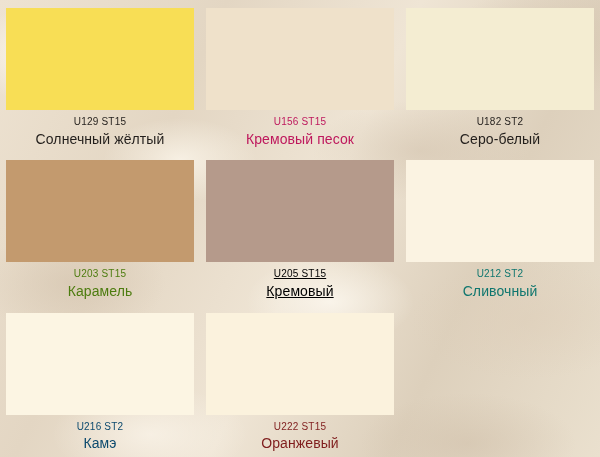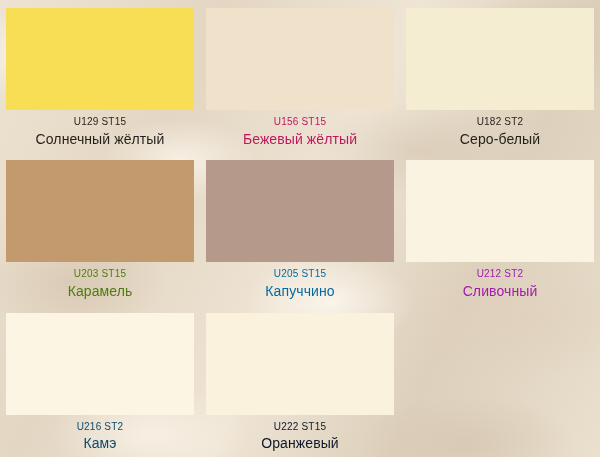--- a/index.html
+++ b/index.html
@@ -91,21 +91,21 @@
     <div class="swatch-caption" style="color: rgb(35, 31, 28);">
       <div class="swatch-code">U129 ST15</div>
       <div class="swatch-name">Солнечный жёлтый</div>
     </div>
   </div>
 
   <div class="swatch-cell">
     <div class="swatch-chip" style="background-color: rgb(239, 225, 202);"></div>
     <div class="swatch-caption" style="color: #be185d;">
       <div class="swatch-code">U156 ST15</div>
-      <div class="swatch-name">Бежевый жёлтый</div>
+      <div class="swatch-name">Кремовый песок</div>
     </div>
   </div>
 
   <div class="swatch-cell">
     <div class="swatch-chip" style="background-color: rgb(244, 237, 210);"></div>
     <div class="swatch-caption" style="color: rgb(35, 31, 28);">
       <div class="swatch-code">U182 ST2</div>
       <div class="swatch-name">Серо-белый</div>
     </div>
   </div>
@@ -113,44 +113,44 @@
   <div class="swatch-cell">
     <div class="swatch-chip" style="background-color: rgb(195, 154, 110);"></div>
     <div class="swatch-caption" style="color: #4d7c0f;">
       <div class="swatch-code">U203 ST15</div>
       <div class="swatch-name">Карамель</div>
     </div>
   </div>
 
   <div class="swatch-cell">
     <div class="swatch-chip" style="background-color: rgb(181, 154, 139);"></div>
-    <div class="swatch-caption" style="color: #0369a1;">
+    <div class="swatch-caption" style="color: #000000; text-decoration: underline;">
       <div class="swatch-code">U205 ST15</div>
-      <div class="swatch-name">Капуччино</div>
+      <div class="swatch-name">Кремовый</div>
     </div>
   </div>
 
   <div class="swatch-cell">
     <div class="swatch-chip" style="background-color: rgb(251, 243, 226);"></div>
-    <div class="swatch-caption" style="color: #a21caf;">
+    <div class="swatch-caption" style="color: #0f766e;">
       <div class="swatch-code">U212 ST2</div>
       <div class="swatch-name">Сливочный</div>
     </div>
   </div>
 
   <div class="swatch-cell">
     <div class="swatch-chip" style="background-color: rgb(252, 245, 227);"></div>
     <div class="swatch-caption" style="color: #0c4a6e;">
       <div class="swatch-code">U216 ST2</div>
       <div class="swatch-name">Камэ</div>
     </div>
   </div>
 
   <div class="swatch-cell">
     <div class="swatch-chip" style="background-color: rgb(251, 242, 221);"></div>
-    <div class="swatch-caption" style="color: #0f172a;">
+    <div class="swatch-caption" style="color: #7f1d1d;">
       <div class="swatch-code">U222 ST15</div>
       <div class="swatch-name">Оранжевый</div>
     </div>
   </div>
 
 
 </div>
 
 </body></html>

